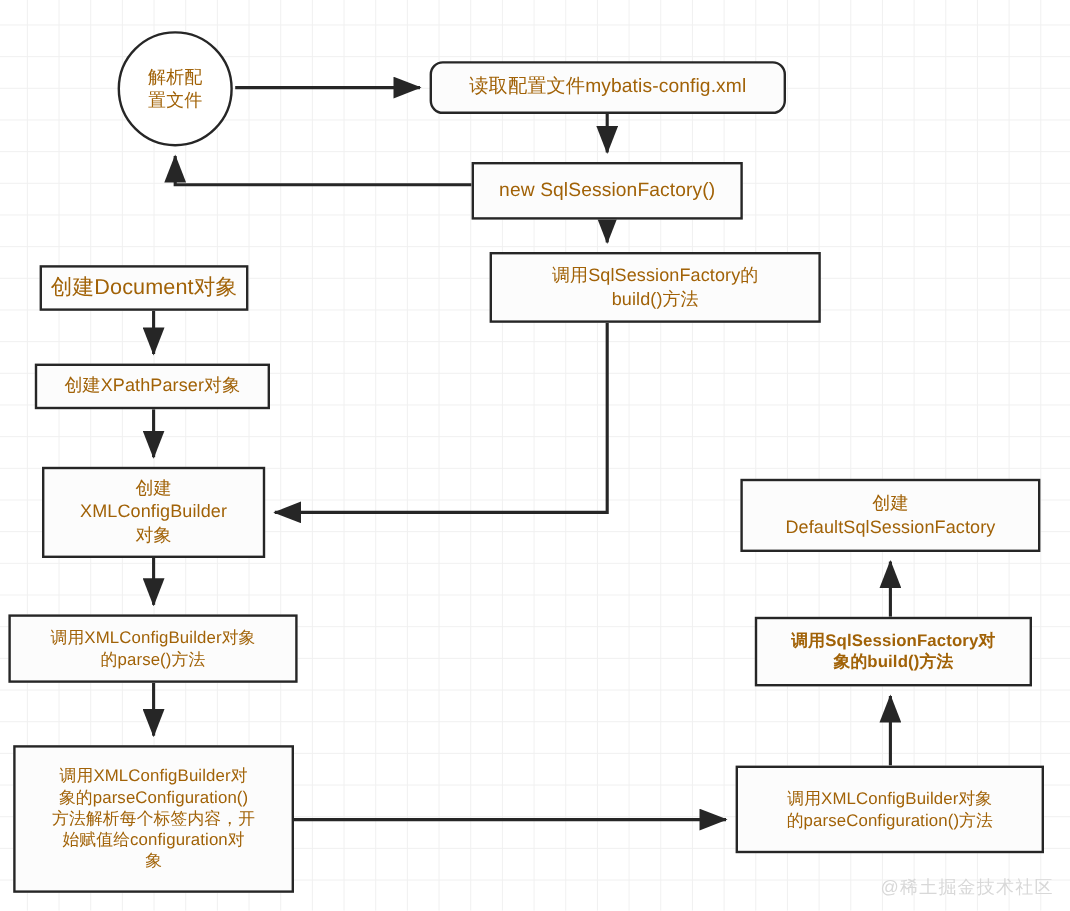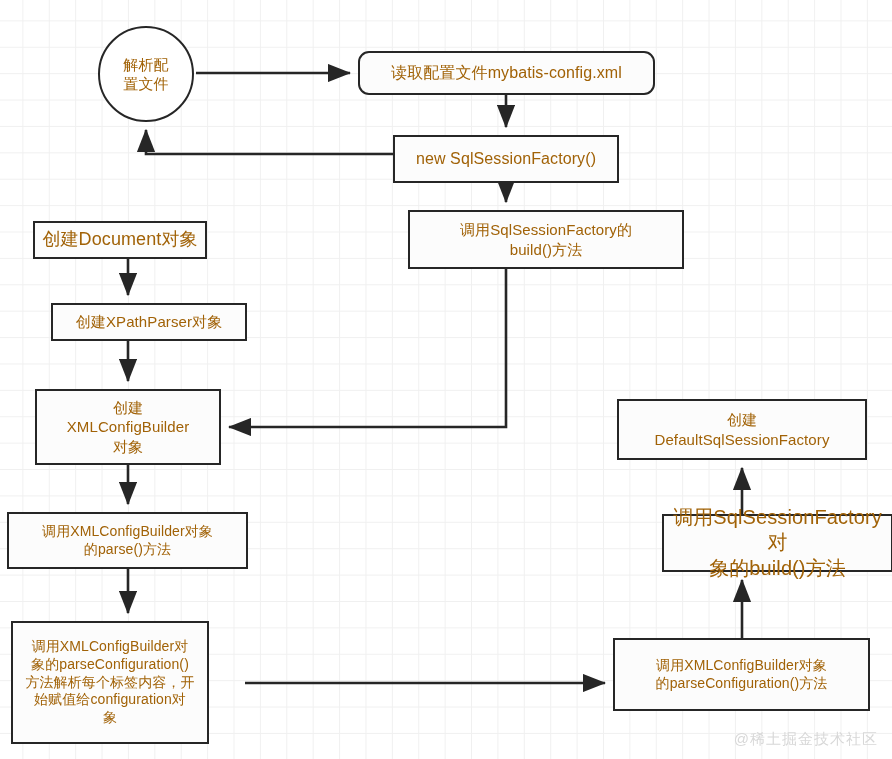--- a/index.html
+++ b/index.html
@@ -83,33 +83,33 @@
   </svg>
 
   <div id="node-layer">
       <div class="node circle" style="left: 98px; top: 26px; width: 96px; height: 96px; font-size: 15px;">解析配
 置文件</div>
       <div class="node" style="left: 358px; top: 51px; width: 297px; height: 44px; font-size: 16px; border-radius: 11px;">读取配置文件mybatis-config.xml</div>
       <div class="node" style="left: 393px; top: 135px; width: 226px; height: 48px; font-size: 16px;">new SqlSessionFactory()</div>
       <div class="node" style="left: 392px; top: 210px; width: 276px; height: 59px; font-size: 15px; margin-left: 16px;">调用SqlSessionFactory的
 build()方法</div>
       <div class="node" style="left: 33px; top: 221px; width: 174px; height: 38px; font-size: 18px;">创建Document对象</div>
-      <div class="node" style="left: 29px; top: 303px; width: 196px; height: 38px; font-size: 15px; margin-left: 22px;">创建XPathParser对象</div>
+      <div class="node" style="left: 29px; top: 303px; width: 196px; height: 38px; font-size: 15px;">创建XPathParser对象</div>
       <div class="node" style="left: 35px; top: 389px; width: 186px; height: 76px; font-size: 15px;">创建
 XMLConfigBuilder
 对象</div>
       <div class="node" style="left: 7px; top: 512px; width: 241px; height: 57px; font-size: 14px;">调用XMLConfigBuilder对象
 的parse()方法</div>
-      <div class="node" style="left: 11px; top: 621px; width: 198px; height: 123px; font-size: 14px;">调用XMLConfigBuilder对
+      <div class="node" style="left: 11px; top: 621px; width: 234px; height: 123px; font-size: 14px;">调用XMLConfigBuilder对
 象的parseConfiguration()
 方法解析每个标签内容，开
 始赋值给configuration对
 象</div>
       <div class="node" style="left: 617px; top: 399px; width: 250px; height: 61px; font-size: 15px;">创建
 DefaultSqlSessionFactory</div>
-      <div class="node" style="left: 662px; top: 514px; width: 231px; height: 58px; font-size: 20px;">调用SqlSessionFactory对
+      <div class="node" style="left: 629px; top: 514px; width: 231px; height: 58px; font-size: 14px; font-weight: bold;">调用SqlSessionFactory对
 象的build()方法</div>
       <div class="node" style="left: 613px; top: 638px; width: 257px; height: 73px; font-size: 14px;">调用XMLConfigBuilder对象
 的parseConfiguration()方法</div>
     </div>
 
   <div class="watermark" style="right:14px; bottom:10px;">@稀土掘金技术社区</div>
 </div>
 
 </body></html>

